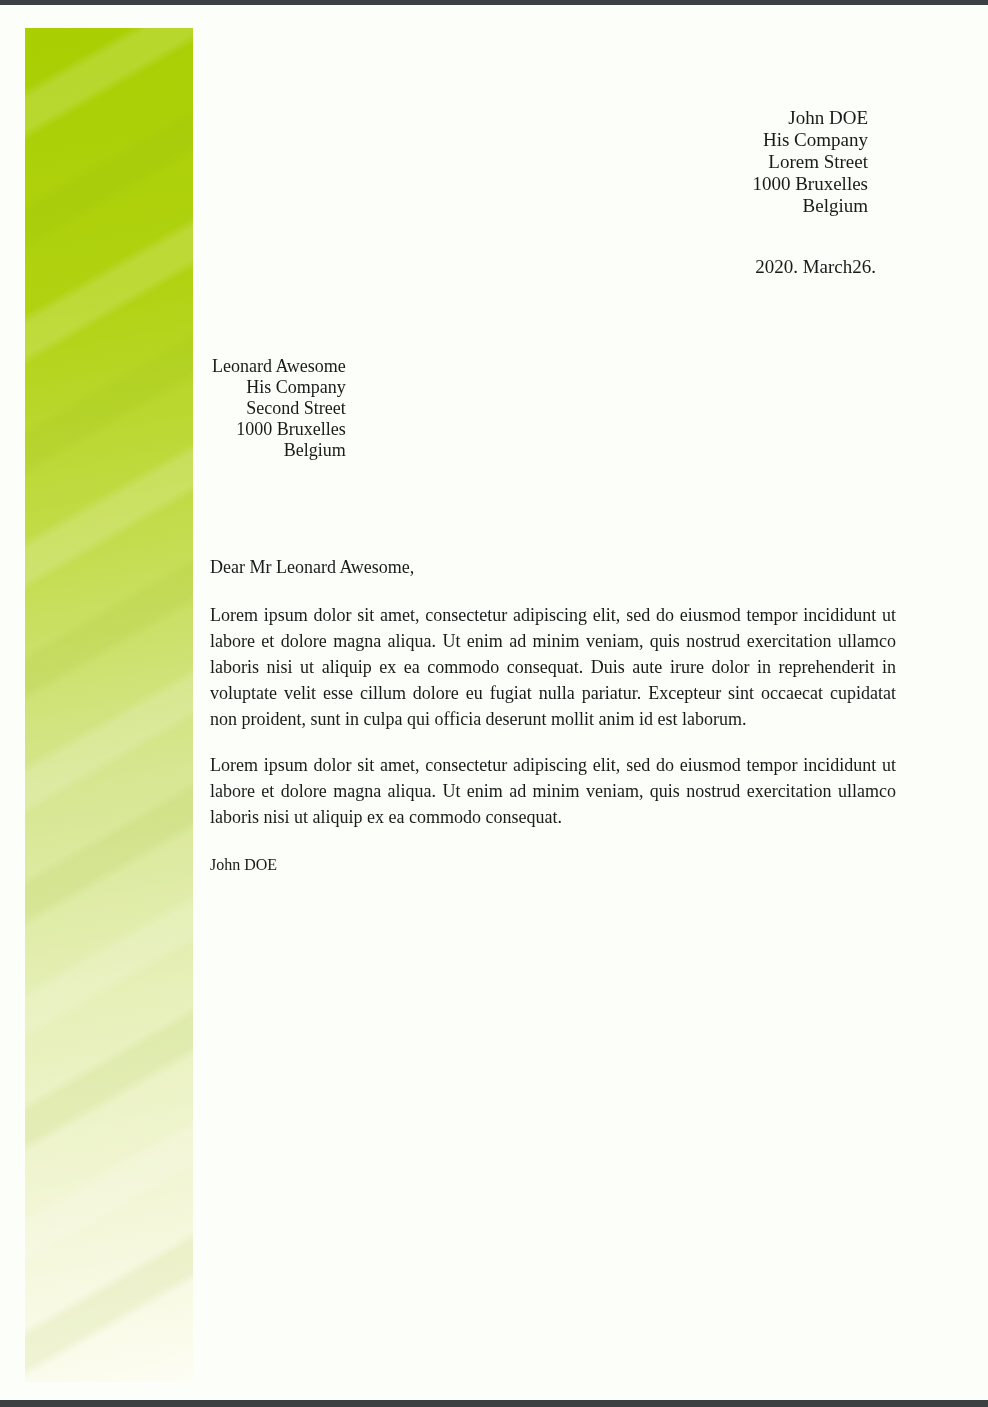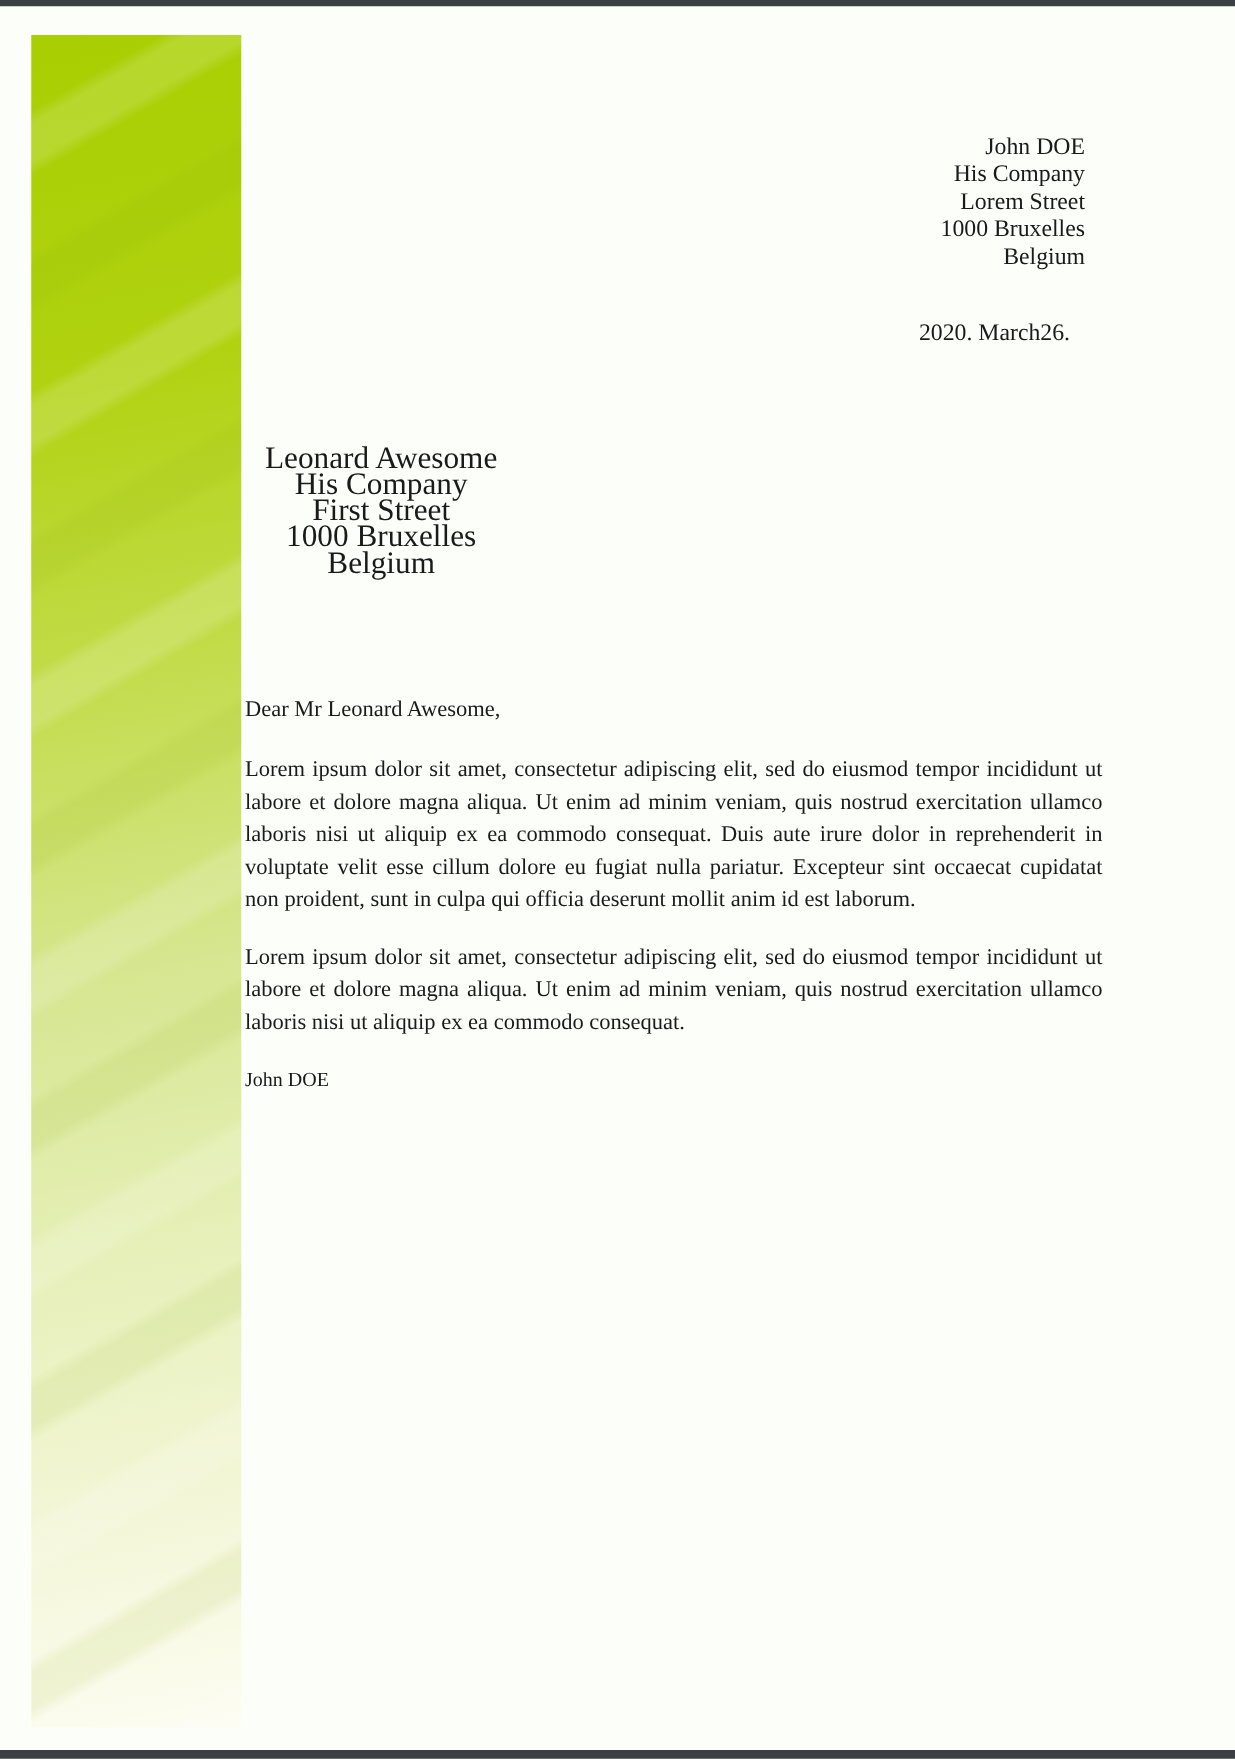--- a/index.html
+++ b/index.html
@@ -40,29 +40,29 @@
         #d6e690 55%,
         #e7f0ba 72%,
         #f4f7da 88%,
         var(--accent-fade) 100%);
   }
   .sender{
     position:absolute;top:107px;right:120px;
     text-align:right;font-size:19px;line-height:22px;
   }
   .date{
-    position:absolute;top:256px;right:132px;
+    position:absolute;top:256px;right:112px;
     text-align:right;font-size:19px;line-height:22px;
   }
   .recipient{
     position:absolute;top:356px;left:212px;
-    text-align:center;font-size:25px;line-height:21px;
+    text-align:right;font-size:18px;line-height:21px;
   }
   .letter-body{
-    position:absolute;top:554px;left:196px;width:686px;
+    position:absolute;top:554px;left:210px;width:686px;
     font-size:18px;line-height:26px;
   }
   .letter-body p{margin:0;}
   .salutation{margin:0 0 22px 0 !important;}
   .para{text-align:justify;}
   .para-1{margin:0 0 20px 0 !important;}
   .para-2{margin:0 0 22px 0 !important;}
   .closing-line{margin:0 0 24px 0 !important;}
   .valediction{margin:0 0 21px 0 !important;}
   .signature{font-size:16px;}
@@ -80,21 +80,21 @@
   <div>Lorem Street</div>
   <div>1000 Bruxelles</div>
   <div>Belgium</div>
 </div>
 
 <div class="date">2020. March26.</div>
 
 <div class="recipient">
   <div>Leonard Awesome</div>
   <div>His Company</div>
-  <div>First Street</div>
+  <div>Second Street</div>
   <div>1000 Bruxelles</div>
   <div>Belgium</div>
 </div>
 
 <div class="letter-body">
   <p class="salutation">Dear Mr Leonard Awesome,</p>
   <p class="para para-1">Lorem ipsum dolor sit amet, consectetur adipiscing elit, sed do eiusmod tempor incididunt ut labore et dolore magna aliqua. Ut enim ad minim veniam, quis nostrud exercitation ullamco laboris nisi ut aliquip ex ea commodo consequat. Duis aute irure dolor in reprehenderit in voluptate velit esse cillum dolore eu fugiat nulla pariatur. Excepteur sint occaecat cupidatat non proident, sunt in culpa qui officia deserunt mollit anim id est laborum.</p>
   <p class="para para-2">Lorem ipsum dolor sit amet, consectetur adipiscing elit, sed do eiusmod tempor incididunt ut labore et dolore magna aliqua. Ut enim ad minim veniam, quis nostrud exercitation ullamco laboris nisi ut aliquip ex ea commodo consequat.</p>
   <p class="signature">John DOE</p>
 </div>

